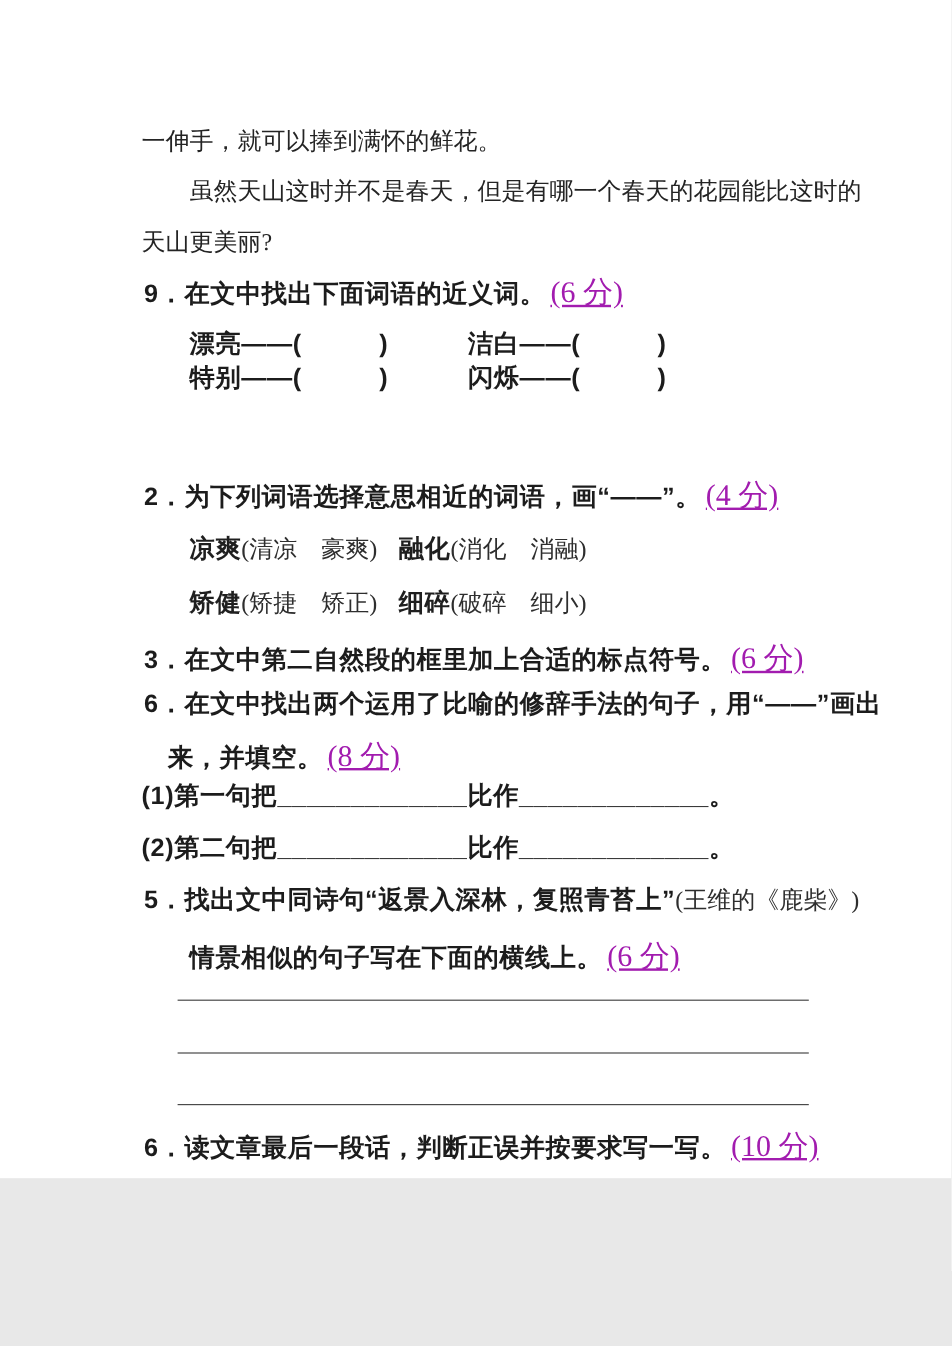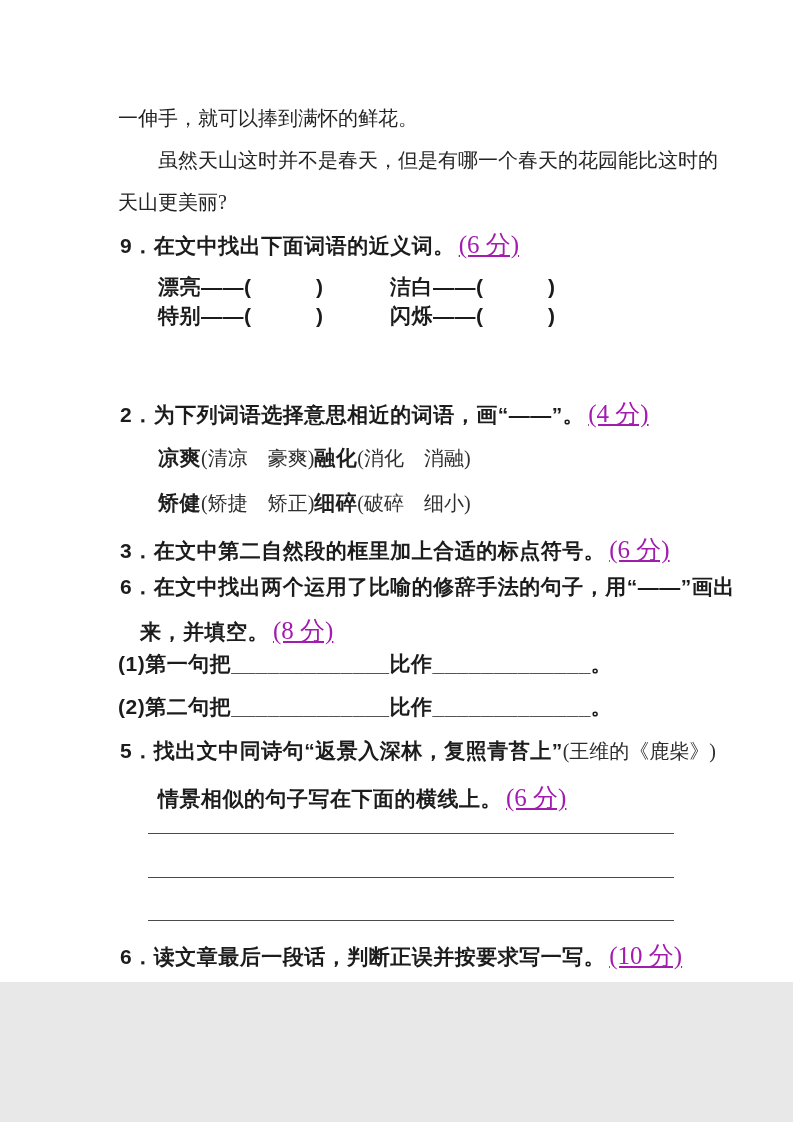--- a/index.html
+++ b/index.html
@@ -15,21 +15,21 @@
   .ln{position:absolute;white-space:nowrap;line-height:1.25;}
   
   .kai{font-family:"Liberation Serif",serif;font-size:20px;font-weight:400;color:#242424;}
   
   .hei{font-size:21px;font-weight:600;color:#1c1c1c;letter-spacing:0.5px;}
   .score{font-family:"Liberation Serif",serif;font-size:25px;font-weight:400;letter-spacing:0;margin-left:4px;color:#a21caf;text-decoration:underline;}
   .opt{font-family:"Liberation Serif",serif;font-size:20px;font-weight:400;letter-spacing:0;color:#2e2e2e;}
   .word{font-size:21px;font-weight:700;letter-spacing:0.5px;}
   .pairrow .c1{display:inline-block;}
   .pairrow .c2{position:absolute;left:232px;top:0;}
-  .optrow{display:flex;align-items:baseline;}
+  .optrow{display:flex;gap:18px;align-items:baseline;}
   .ansline{
     position:absolute;left:148px;width:526px;height:0;
     border-bottom:1.6px solid #4a4a4a;
   }
   
   #p1{top:106px;left:118px;}
   #p2{top:148px;left:158px;}
   #p3{top:190px;left:118px;}
   #q1t{top:229px;left:120px;}
   #q1r1{top:274px;left:158px;}

